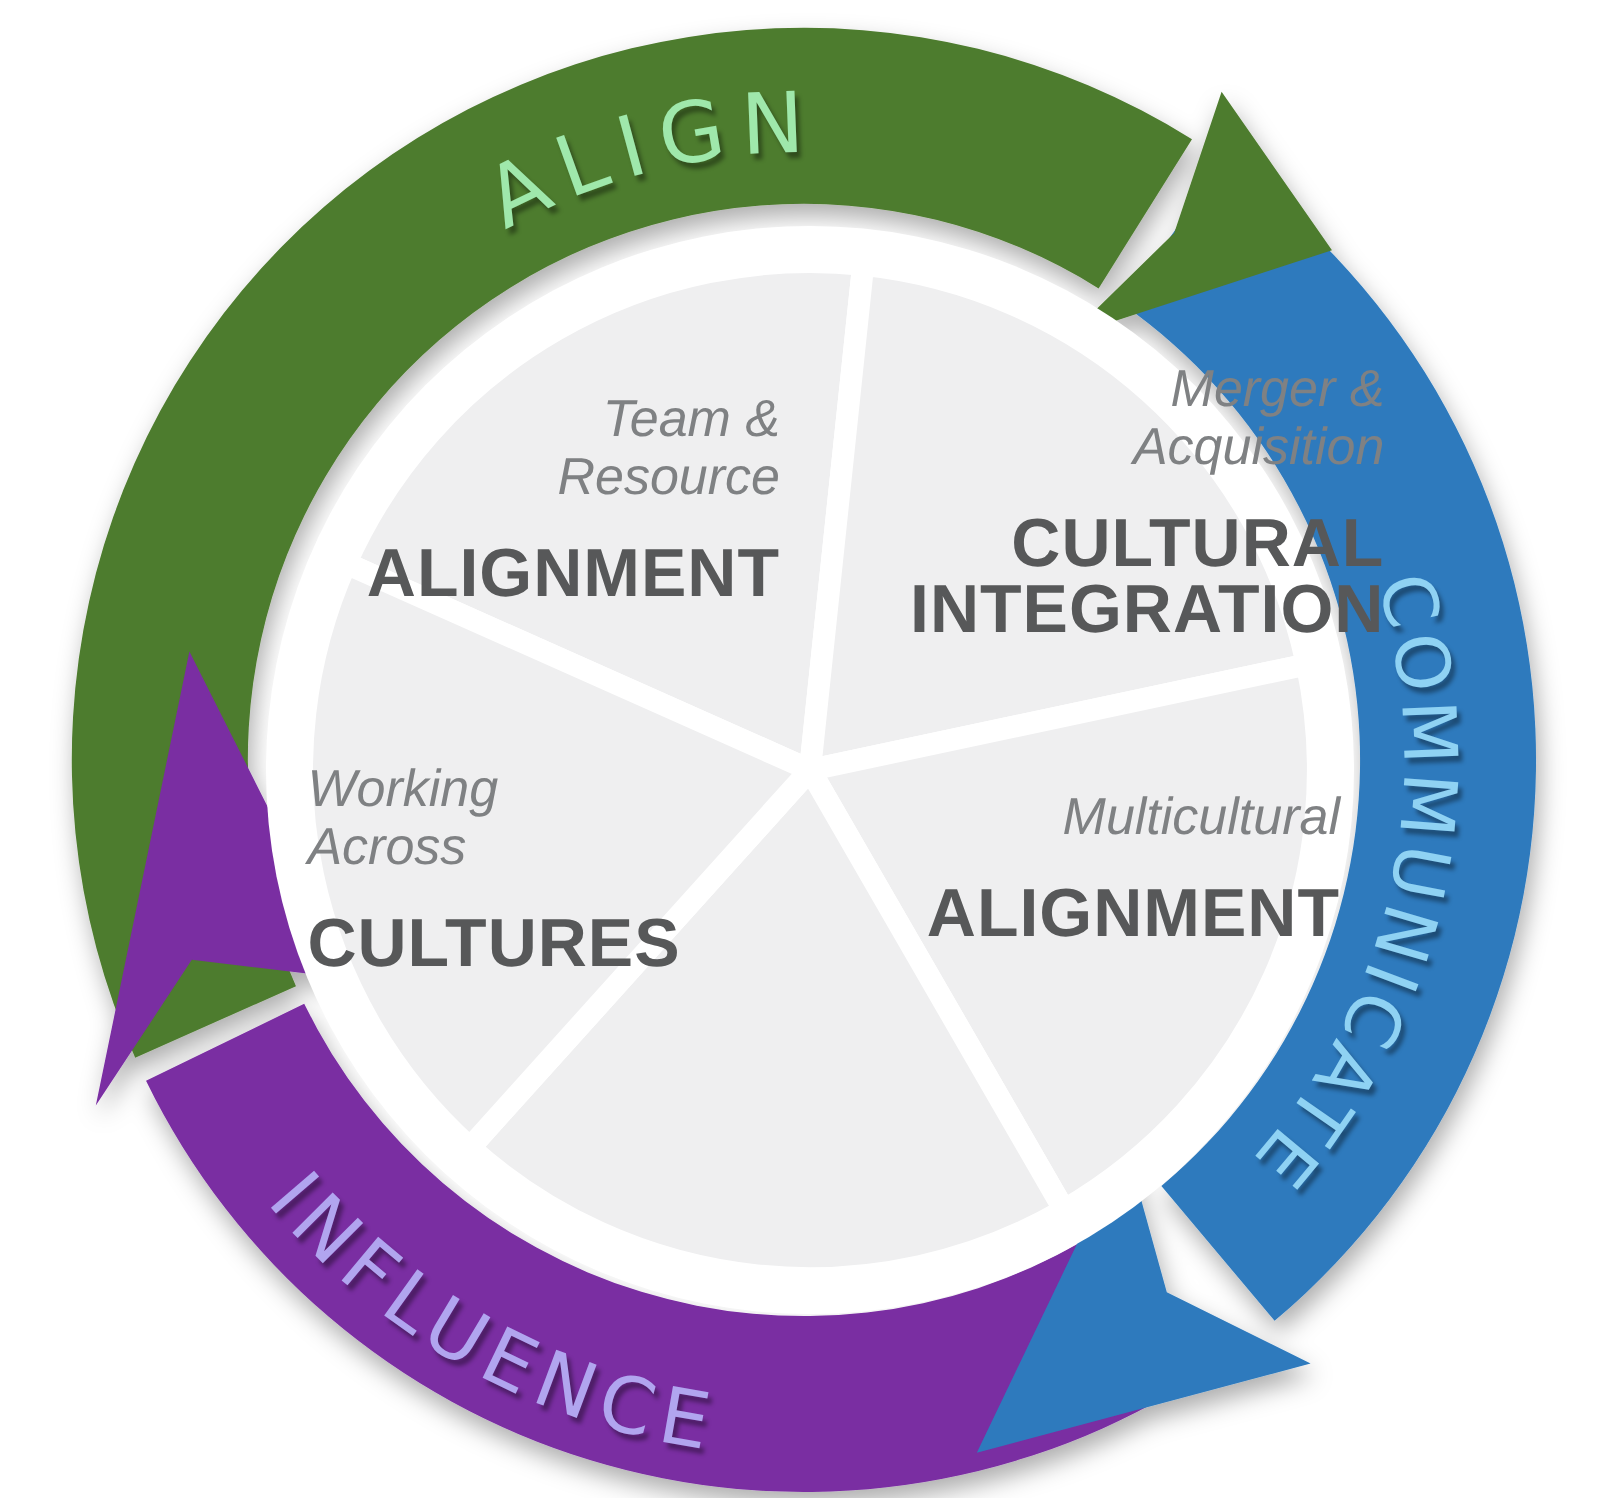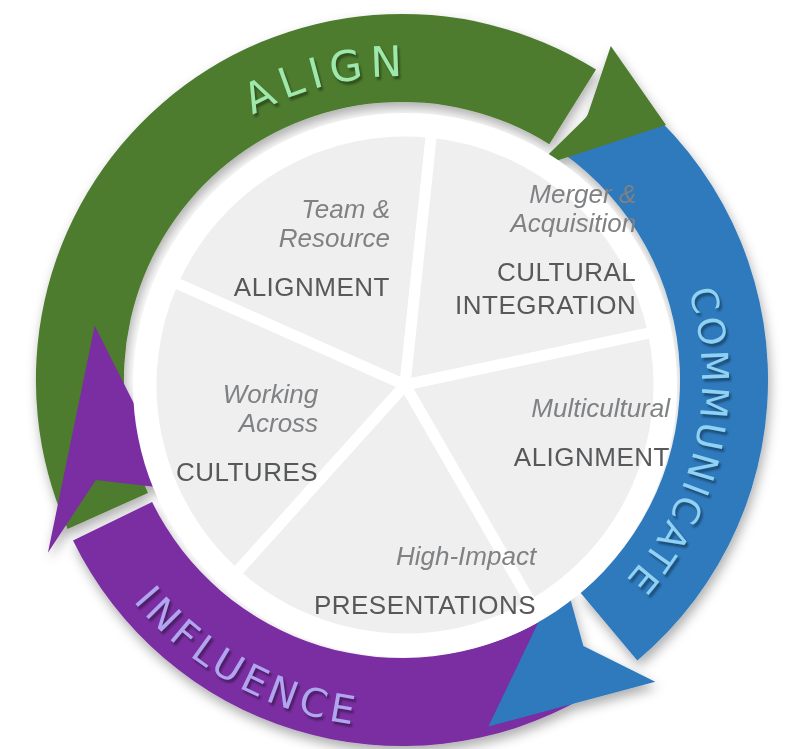--- a/index.html
+++ b/index.html
@@ -19,24 +19,24 @@
   .arc-influence{font-size:39px;letter-spacing:5px;}
 
   
   .wedge{fill:var(--wedge-fill,#efefef);stroke:var(--divider,#fff);
          stroke-width:11;stroke-linejoin:round;}
 
   
   .seg-label{position:absolute;white-space:pre-line;}
   .seg-label.right{text-align:right;}
   .seg-label.left{text-align:right;}
-  .seg-label.center{text-align:right;transform:translateX(-50%);}
+  .seg-label.center{text-align:left;transform:translateX(-50%);}
   .seg-sub{font-style:italic;font-size:26px;line-height:29px;
            color:var(--subtitle-text,#7f8183);}
-  .seg-title{font-weight:normal;font-size:26px;line-height:33px;letter-spacing:.5px;
+  .seg-title{font-weight:bold;font-size:34px;line-height:33px;letter-spacing:.5px;
            color:var(--title-text,#575859);}
 </style>
 </head>
 <body>
 
 <div id="stage">
 
   <svg width="800" height="749" viewBox="0 0 800 749">
     <defs>
       <filter id="softShadow" x="-15%" y="-15%" width="130%" height="130%">
@@ -87,24 +87,20 @@
 Acquisition</div>
     <div class="seg-title">CULTURAL
 INTEGRATION</div>
   </div>
 
   <div class="seg-label right" style="right:130px;top:376px">
     <div class="seg-sub">Multicultural</div>
     <div class="seg-title">ALIGNMENT</div>
   </div>
 
-  <div class="seg-label center" style="left:425px;top:524px">
-    <div class="seg-sub">High-Impact</div>
-    <div class="seg-title">PRESENTATIONS</div>
-  </div>
 
   <div class="seg-label center" style="left:247px;top:362px">
     <div class="seg-sub">Working
 Across</div>
     <div class="seg-title">CULTURES</div>
   </div>
 
 </div>
 
 </body></html>

